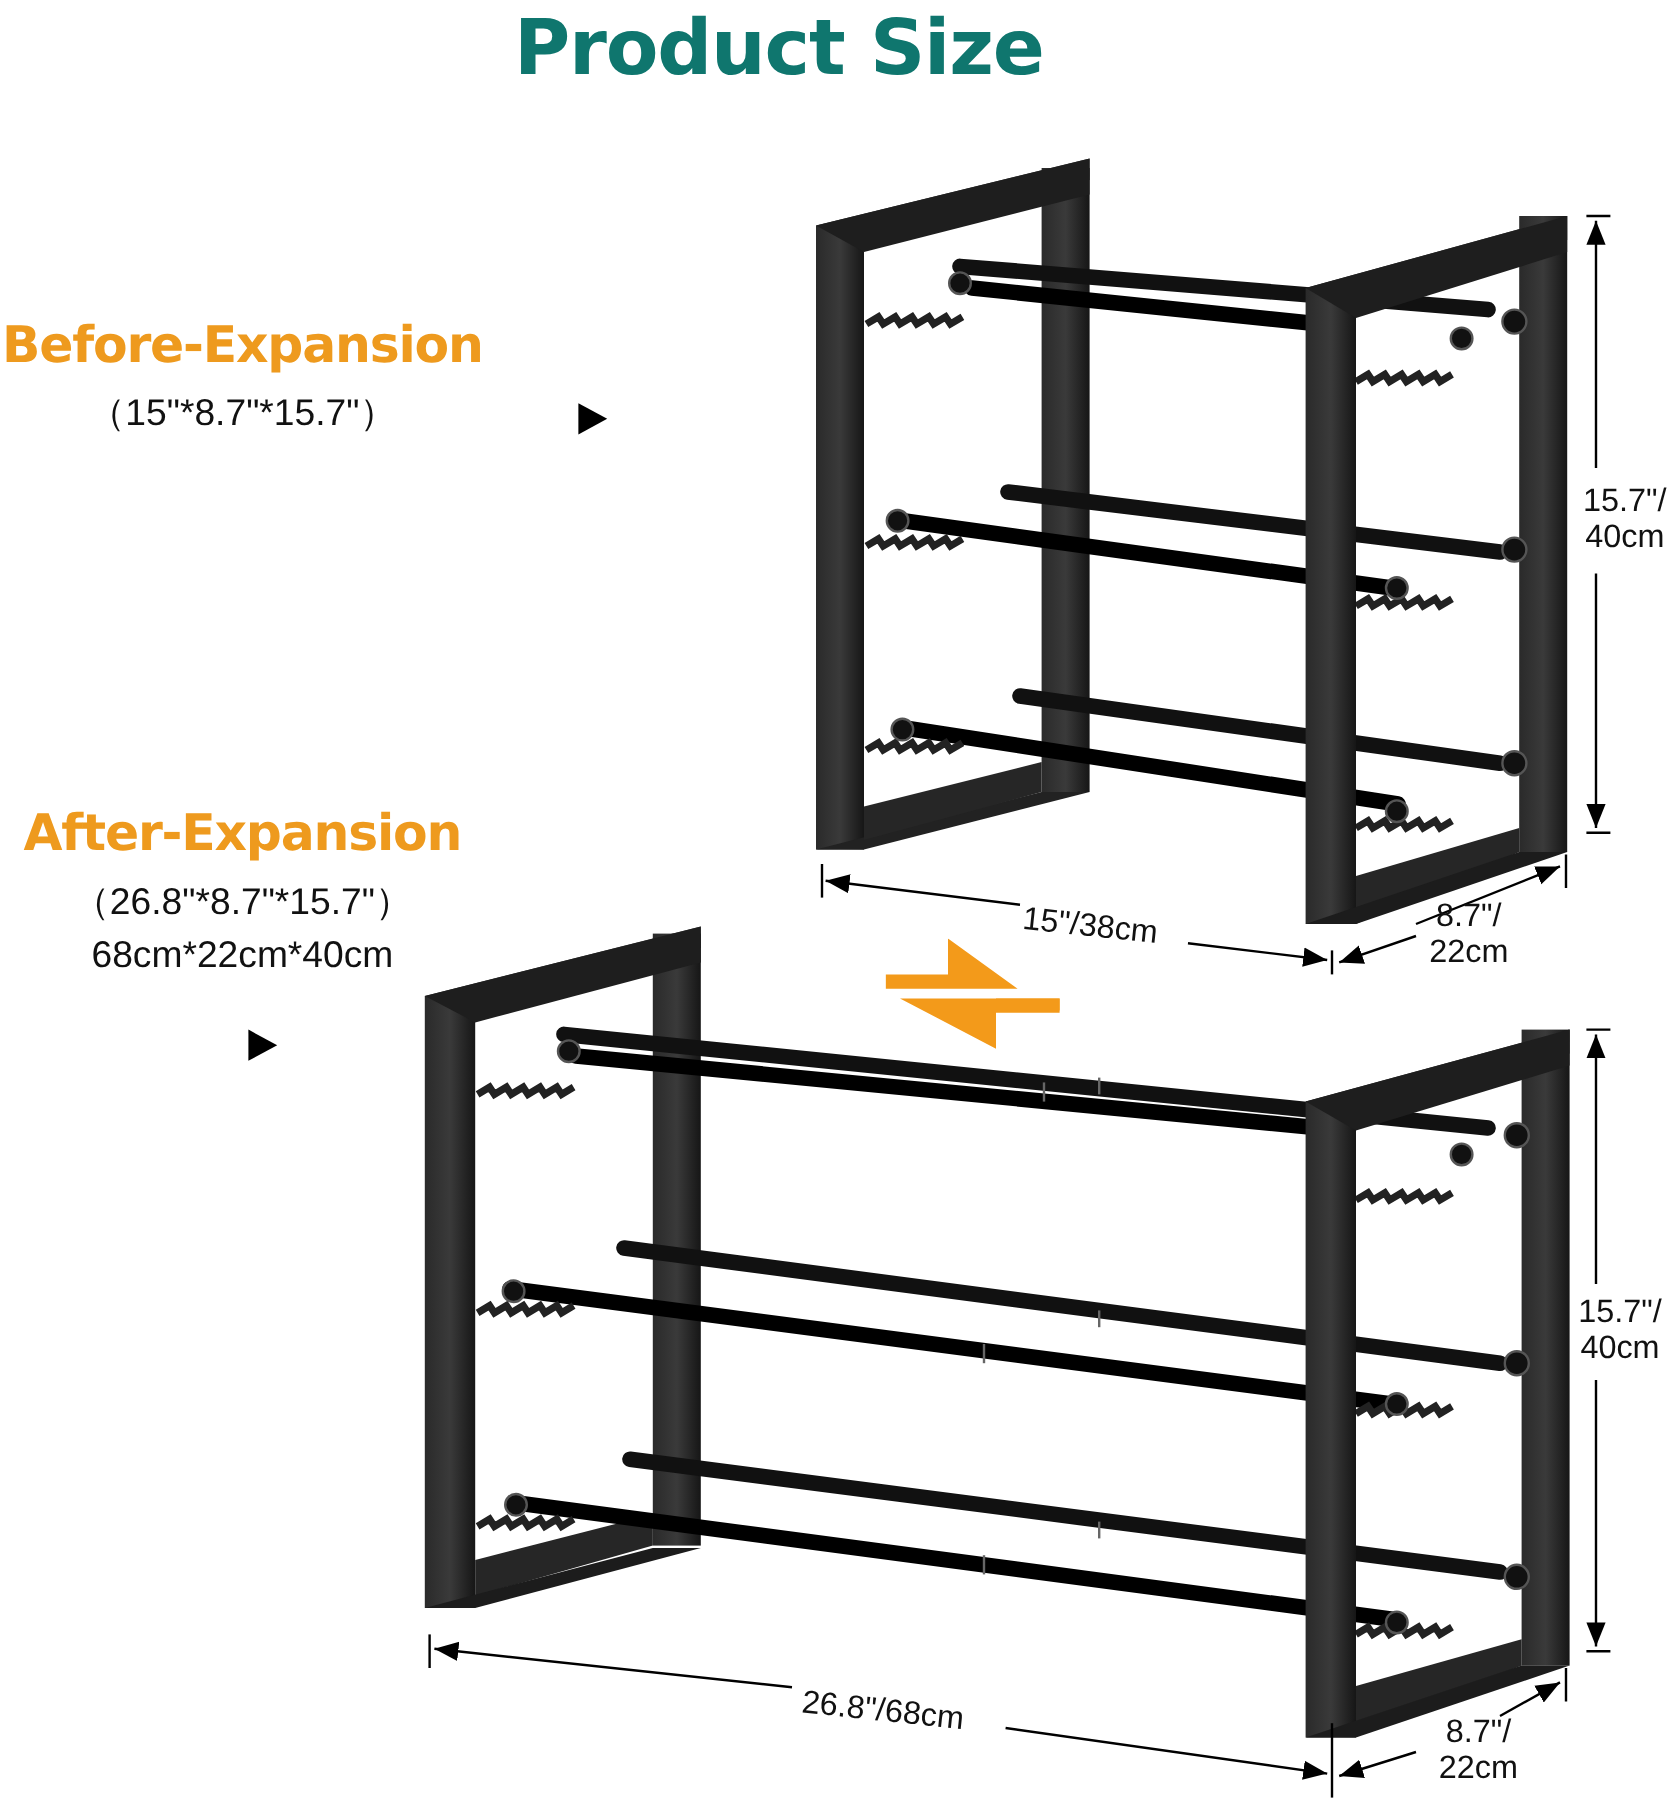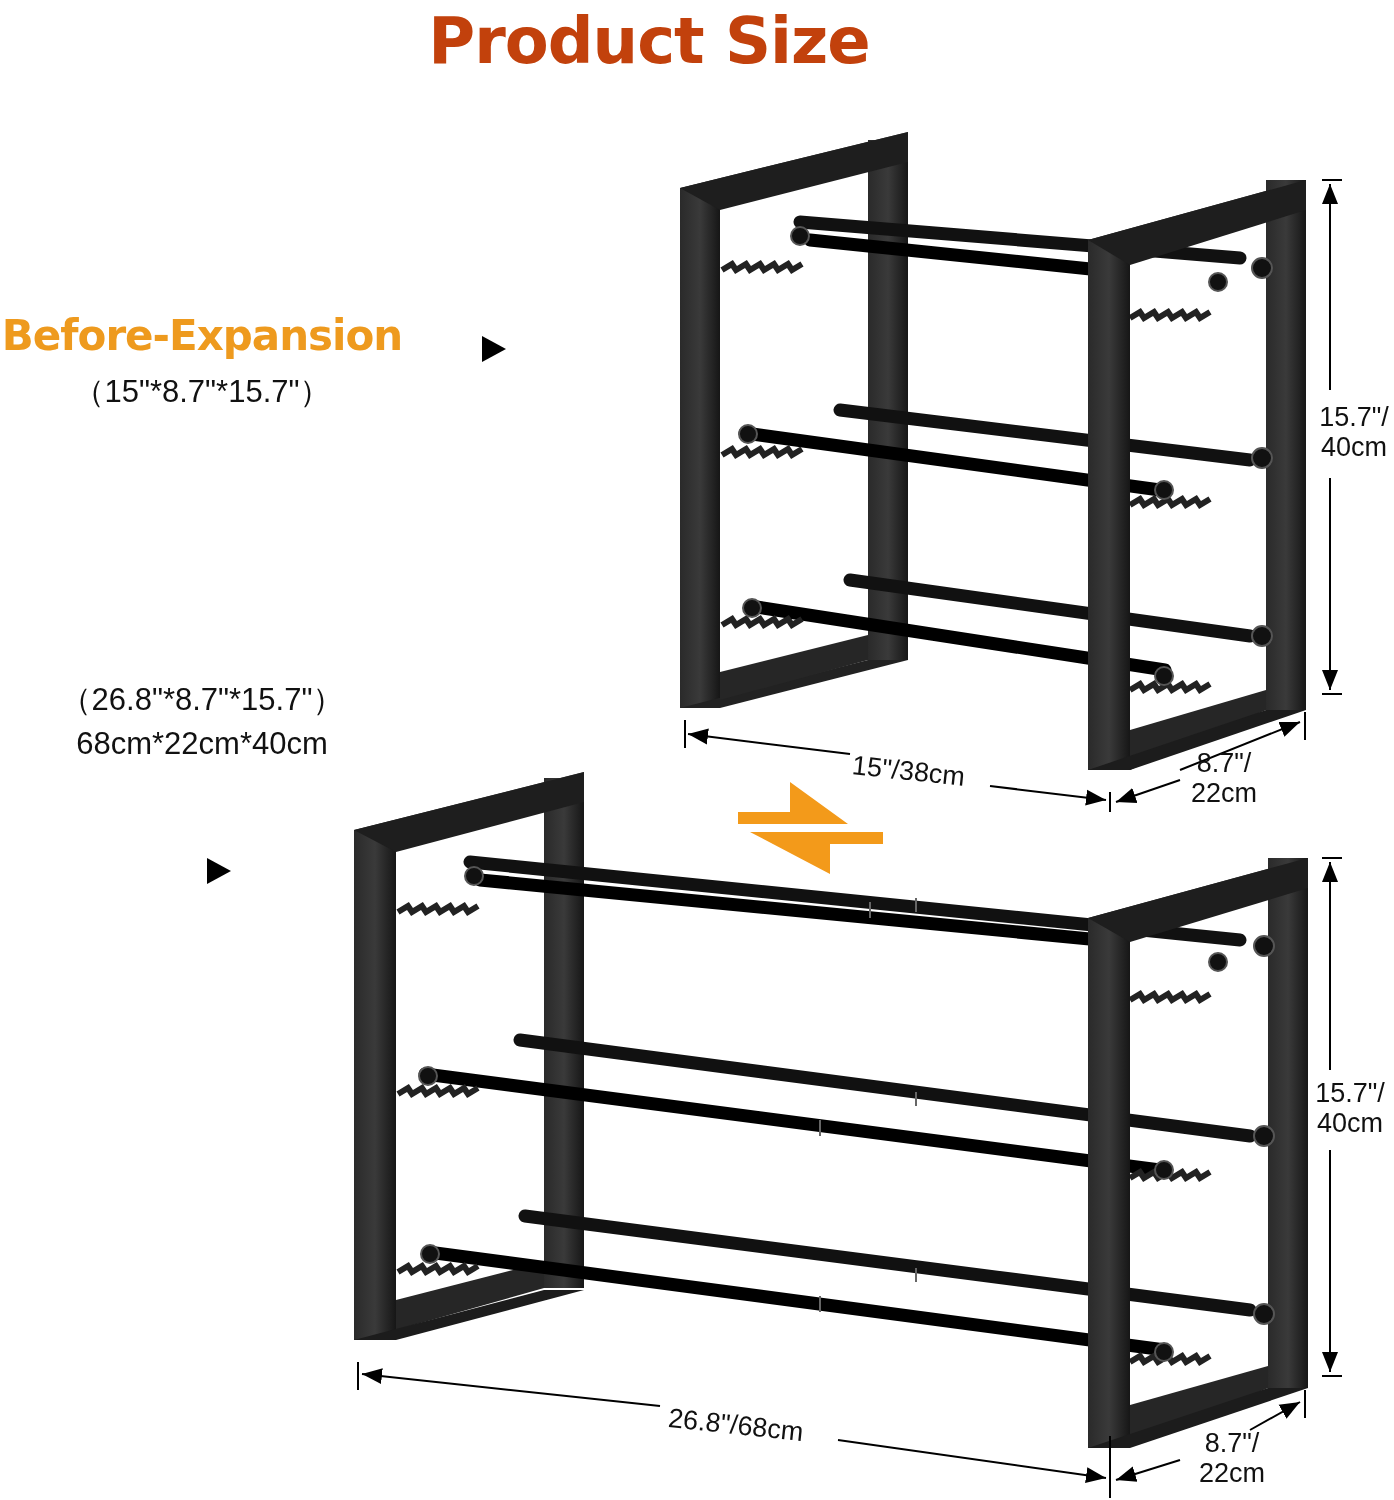--- a/index.html
+++ b/index.html
@@ -1,43 +1,44 @@
 <!DOCTYPE html>
 <html><head>
   <meta charset="utf-8">
   <style>
     html, body { margin: 0; padding: 0; background: #ffffff; }
     body { width: 1394px; height: 1500px; position: relative; overflow: hidden;
            font-family: "Liberation Sans", "DejaVu Sans", sans-serif; color: #111; }
     .title { position: absolute; left: 0; top: 0; width: 1298px; text-align: center;
              font-family: "DejaVu Sans", sans-serif; font-weight: bold; font-size: 64px;
-             letter-spacing: -1px; line-height: 82px; color: #c2410c; }
+             letter-spacing: -1px; line-height: 82px; color: #0f766e; }
     .state-block { position: absolute; text-align: center; }
     .state-title { font-family: "DejaVu Sans", sans-serif; font-weight: bold; font-size: 42px;
-                   letter-spacing: -1px; color: #EE9A1E; line-height: 52px; white-space: nowrap; margin-top: 48px; }
+                   letter-spacing: -1px; color: #EE9A1E; line-height: 52px; white-space: nowrap; }
     .dim-in, .dim-cm { font-size: 31px; line-height: 44px; color: #111; white-space: nowrap; }
     .pointer { position: absolute; width: 0; height: 0; border-top: 13px solid transparent;
                border-bottom: 13px solid transparent; border-left: 24px solid #000; }
     .rack-svg { position: absolute; left: 0; top: 0; }
     .label { position: absolute; font-size: 27px; line-height: 30px; color: #111; white-space: nowrap; }
     .label.rot { transform-origin: center center; }
     .swap { position: absolute; left: 738px; top: 782px; }
   </style>
 </head>
 <body>
 
 <div class="title">Product Size</div>
 
 <div class="state-block" style="left:0; top:262px; width:404px;">
   <div class="state-title">Before-Expansion</div>
   <div class="dim-in" style="margin-top:8px;">（15"*8.7"*15.7"）</div>
 </div>
 <div class="pointer" style="left:482px; top:336px;"></div>
 
 <div class="state-block" style="left:0; top:668px; width:404px;">
+  <div class="state-title">After-Expansion</div>
   <div class="dim-in" style="margin-top:10px;">（26.8"*8.7"*15.7"）</div>
   <div class="dim-cm">68cm*22cm*40cm</div>
 </div>
 <div class="pointer" style="left:207px; top:858px;"></div>
 
 <svg class="rack-svg" width="1394" height="1500" viewBox="0 0 1394 1500">
   <defs>
     <linearGradient id="frameG" x1="0" y1="0" x2="1" y2="0">
       <stop offset="0" stop-color="#2a2a2a"></stop>
       <stop offset="0.5" stop-color="#3a3a3a"></stop>

